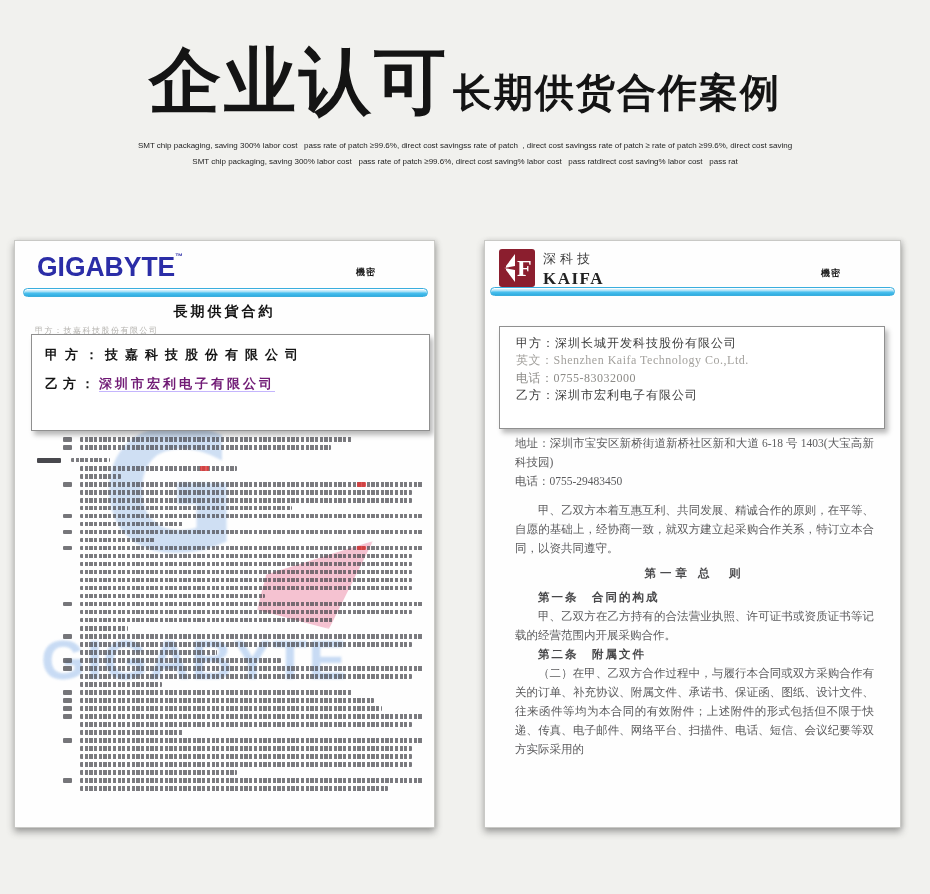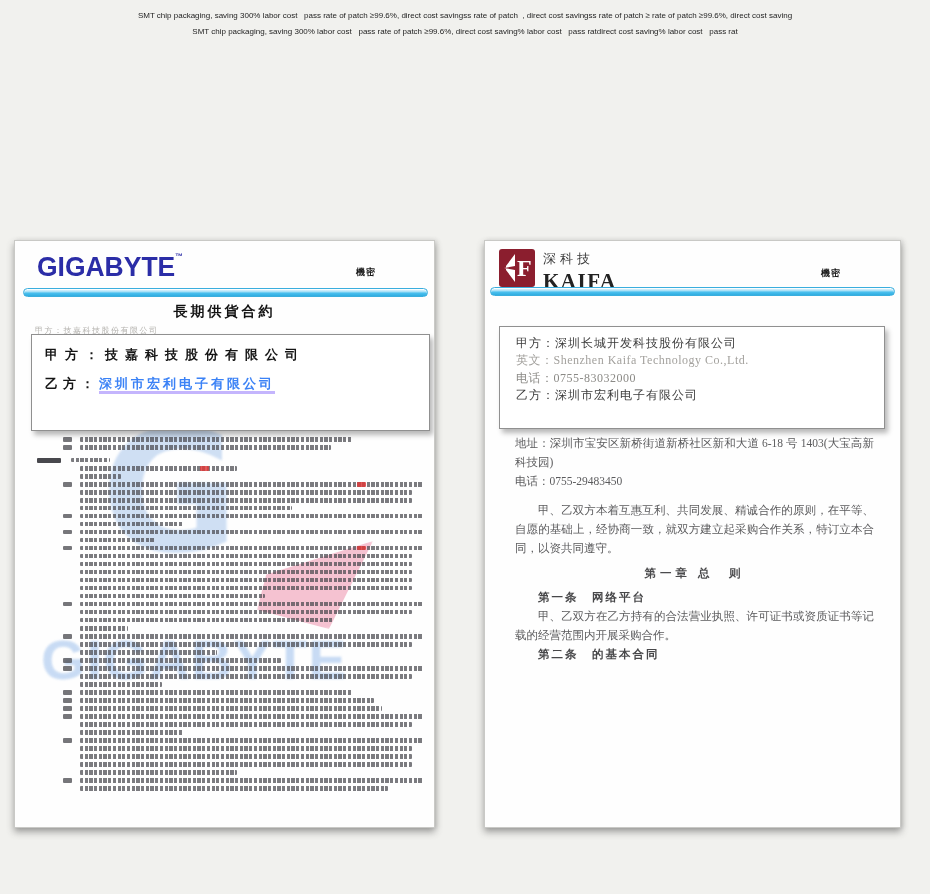--- a/index.html
+++ b/index.html
@@ -50,21 +50,21 @@
     letter-spacing:1.5px; font-family:"Liberation Serif", serif; }
   .hl-box {
     position:absolute; background:#fff; border:1px solid #909090;
     box-shadow:3px 4px 5px rgba(0,0,0,.28); z-index:5;
   }
   .hl-box-left { left:16px; top:93px; width:399px; height:97px; padding:11px 13px; }
   .hl-box-left .l1 { font-family:"Liberation Serif", serif; font-weight:bold; font-size:13px;
     color:#151515; letter-spacing:7px; }
   .hl-box-left .l2 { margin-top:11px; font-family:"Liberation Serif", serif; font-weight:bold;
     font-size:13px; color:#151515; letter-spacing:5px; }
-  .hl-box-left .red { color:#3b82f6; border-bottom:3px solid #c4b5fd; letter-spacing:3px; }
+  .hl-box-left .red { color:#701a75; border-bottom:1px solid #c4b5fd; letter-spacing:3px; }
   .hl-box-left .l3 { margin-top:12px; font-family:"Liberation Serif", serif; font-weight:bold;
     font-size:11.5px; color:#1c1c1c; letter-spacing:.5px; white-space:nowrap; }
 
   
   .wm { position:absolute; z-index:1; pointer-events:none; }
   .wm-g { left:86px; top:168px; font-size:168px; font-weight:bold; color:#c7daf2;
     font-family:"DejaVu Sans", sans-serif; opacity:.85; filter:blur(1px); line-height:1; }
   .wm-wing { left:242px; top:300px; width:116px; height:88px; background:#f3b3c6; opacity:.8;
     clip-path:polygon(8% 38%, 100% 0%, 62% 100%, 0% 78%); filter:blur(1.5px); }
   .wm-text { left:26px; top:386px; font-size:56px; font-weight:bold; color:#c3d8f3;
@@ -82,21 +82,21 @@
   .fp-label { width:24px; height:5px; flex:none; margin-right:10px;
     background:rgba(40,40,46,.85); border-radius:1px; }
   .fp-red { position:relative; }
   .fp-red::after { content:""; position:absolute; right:18%; top:0; width:9px; height:4.6px;
     background:rgba(222,60,60,.85); border-radius:1px; }
 
   
   .kaifa-logo { position:absolute; left:14px; top:8px; width:36px; height:38px; }
   .kaifa-brand { position:absolute; left:58px; top:9px; }
   .kaifa-cn { font-size:13px; color:#3c3c3c; letter-spacing:4px; }
-  .kaifa-en { font-size:21px; font-weight:bold; color:#222; letter-spacing:1.5px;
+  .kaifa-en { font-size:17px; font-weight:bold; color:#222; letter-spacing:1.5px;
     font-family:"Liberation Serif", serif; margin-top:1px; }
   .pr-conf { left:336px; top:26px; }
   .pr-bar { left:5px; right:5px; top:46px; }
   .doc-title-right { position:absolute; left:0; right:0; top:59px; text-align:center;
     font-family:"Liberation Serif", serif; font-size:16px; color:#2a2a2a; letter-spacing:5px; }
   .hl-box-right { left:14px; top:85px; width:386px; height:103px; padding:8px 16px;
     font-family:"Liberation Serif", serif; font-size:12px; }
   .hl-box-right div { line-height:17.4px; white-space:nowrap;font-family:Liberation Serif, serif; }
   .hb-dark { color:#3b3b3b; letter-spacing:1px; }
   .hb-gray { color:#a3a19d; letter-spacing:.5px; }
@@ -109,20 +109,23 @@
   .doc-body p.noindent { text-indent:0; }
   .doc-body .gap { height:10px; }
   .chapter { text-align:center; font-weight:bold; color:#4b4b4d; letter-spacing:4px;
     margin:6px 0 5px; text-indent:0 !important; }
   .article-title { font-weight:bold; color:#474749; letter-spacing:2px; }
 </style>
 </head>
 <body>
 
 <div class="hero">
+  <div class="hero-titles">
+    <span class="hero-title-main">企业认可</span><span class="hero-title-sub">长期供货合作案例</span>
+  </div>
   <div class="hero-tagline first">SMT chip packaging, saving 300% labor cost   pass rate of patch ≥99.6%, direct cost savingss rate of patch  , direct cost savingss rate of patch ≥ rate of patch ≥99.6%, direct cost saving</div>
   <div class="hero-tagline">SMT chip packaging, saving 300% labor cost   pass rate of patch ≥99.6%, direct cost saving% labor cost   pass ratdirect cost saving% labor cost   pass rat</div>
 </div>
 
 <div class="page page-left">
   <div class="giga-logo">
     <span>GIGABYTE</span><span class="giga-tm">™</span>
   </div>
   <div class="confidential pl-conf">機密</div>
   <div class="blue-bar pl-bar"></div>
@@ -310,17 +313,18 @@
     <div class="hb-mid">电话：0755-83032000</div>
     <div class="hb-dark">乙方：深圳市宏利电子有限公司</div>
   </div>
 
   <div class="doc-body">
     <p class="noindent">地址：深圳市宝安区新桥街道新桥社区新和大道 6-18 号 1403(大宝高新科技园)</p>
     <p class="noindent">电话：0755-29483450</p>
     <div class="gap"></div>
     <p>甲、乙双方本着互惠互利、共同发展、精诚合作的原则，在平等、自愿的基础上，经协商一致，就双方建立起采购合作关系，特订立本合同，以资共同遵守。</p>
     <p class="chapter">第一章 总　则</p>
-    <p class="article-title">第一条　网络平台</p>
+    <p class="article-title">第一条　合同的构成</p>
     <p>甲、乙双方在乙方持有的合法营业执照、许可证书或资质证书等记载的经营范围内开展采购合作。</p>
-    <p class="article-title">第二条　的基本合同</p>
+    <p class="article-title">第二条　附属文件</p>
+    <p>（二）在甲、乙双方合作过程中，与履行本合同或双方采购合作有关的订单、补充协议、附属文件、承诺书、保证函、图纸、设计文件、往来函件等均为本合同的有效附件；上述附件的形式包括但不限于快递、传真、电子邮件、网络平台、扫描件、电话、短信、会议纪要等双方实际采用的</p>
   </div>
 </div>
 
 </body></html>

